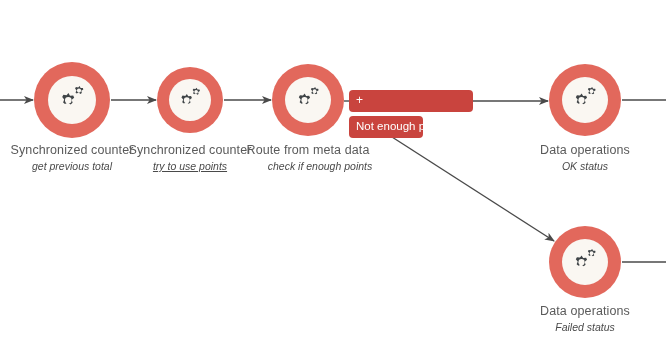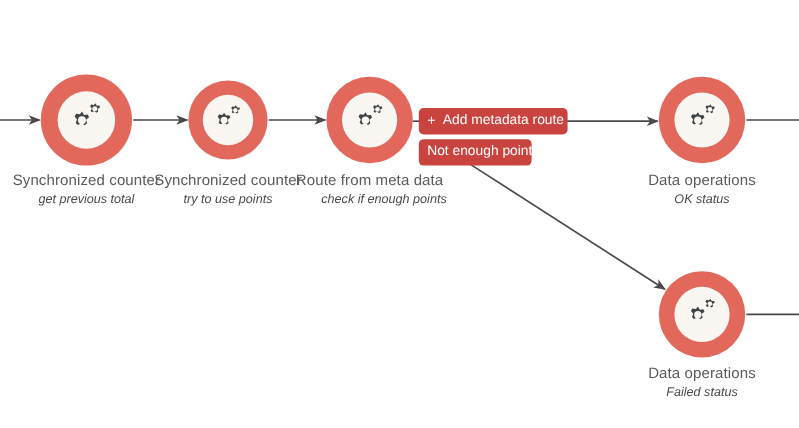--- a/index.html
+++ b/index.html
@@ -141,21 +141,21 @@
               <path d="M24.6 2.0l1.0 2.1 2.3-0.1 0.4 1.6-2.0 1.2 0.5 2.2-1.4 0.9-1.7-1.5-2.0 1.1-1.2-1.1 1.0-2.0-1.4-1.8 0.8-1.5 2.3 0.3 1.4-1.4z"></path>
               <circle cx="24.0" cy="6.6" r="2.1" fill="#faf7f2"></circle>
               <path d="M13.4 9.0l1.6 2.8 3.2-0.3 1.0 2.2-2.5 2.0 0.9 3.1-2.0 1.6-2.7-1.8-2.9 1.5-1.9-1.6 1.1-3.0-2.0-2.5 1.2-2.2 3.2 0.5 1.8-2.3z"></path>
               <circle cx="13.3" cy="16.2" r="3.3" fill="#faf7f2"></circle>
             </g>
           </svg>
         </span>
       </div>
     </div>
     <div class="node-label" style="left:90px; top:143px; width:200px;">Synchronized counter</div>
-    <div class="node-sublabel" style="left:90px; top:160px; width:200px;">try to use points</div>
+    <div class="node-sublabel" style="left:90px; top:160px; width:200px;text-decoration:underline;">try to use points</div>
   </div>
 
   <div class="node">
     <div class="node-ring" style="left:272px; top:64px; width:72px; height:72px;">
       <div class="node-inner" style="width:46px; height:46px;">
         <span class="gear-icon">
           <svg width="32" height="30" viewBox="0 0 34 32">
             <g fill="#3f4447">
               <path d="M24.6 2.0l1.0 2.1 2.3-0.1 0.4 1.6-2.0 1.2 0.5 2.2-1.4 0.9-1.7-1.5-2.0 1.1-1.2-1.1 1.0-2.0-1.4-1.8 0.8-1.5 2.3 0.3 1.4-1.4z"></path>
               <circle cx="24.0" cy="6.6" r="2.1" fill="#faf7f2"></circle>
@@ -203,20 +203,19 @@
           </svg>
         </span>
       </div>
     </div>
     <div class="node-label" style="left:485px; top:304px; width:200px;">Data operations</div>
     <div class="node-sublabel" style="left:485px; top:321px; width:200px;">Failed status</div>
   </div>
 
   <div class="badge" style="left:349px; top:90px; width:124px; height:22px;">
     <span class="badge-plus">+</span>
-    <span>Add metadata route</span>
-  </div>
-
-  <div class="badge" style="left:349px; top:116px; width:94px; height:22px;">
+  </div>
+
+  <div class="badge" style="left:349px; top:116px; width:74px; height:22px;">
     <span>Not enough points</span>
   </div>
 
 </div>
 
 </body></html>

